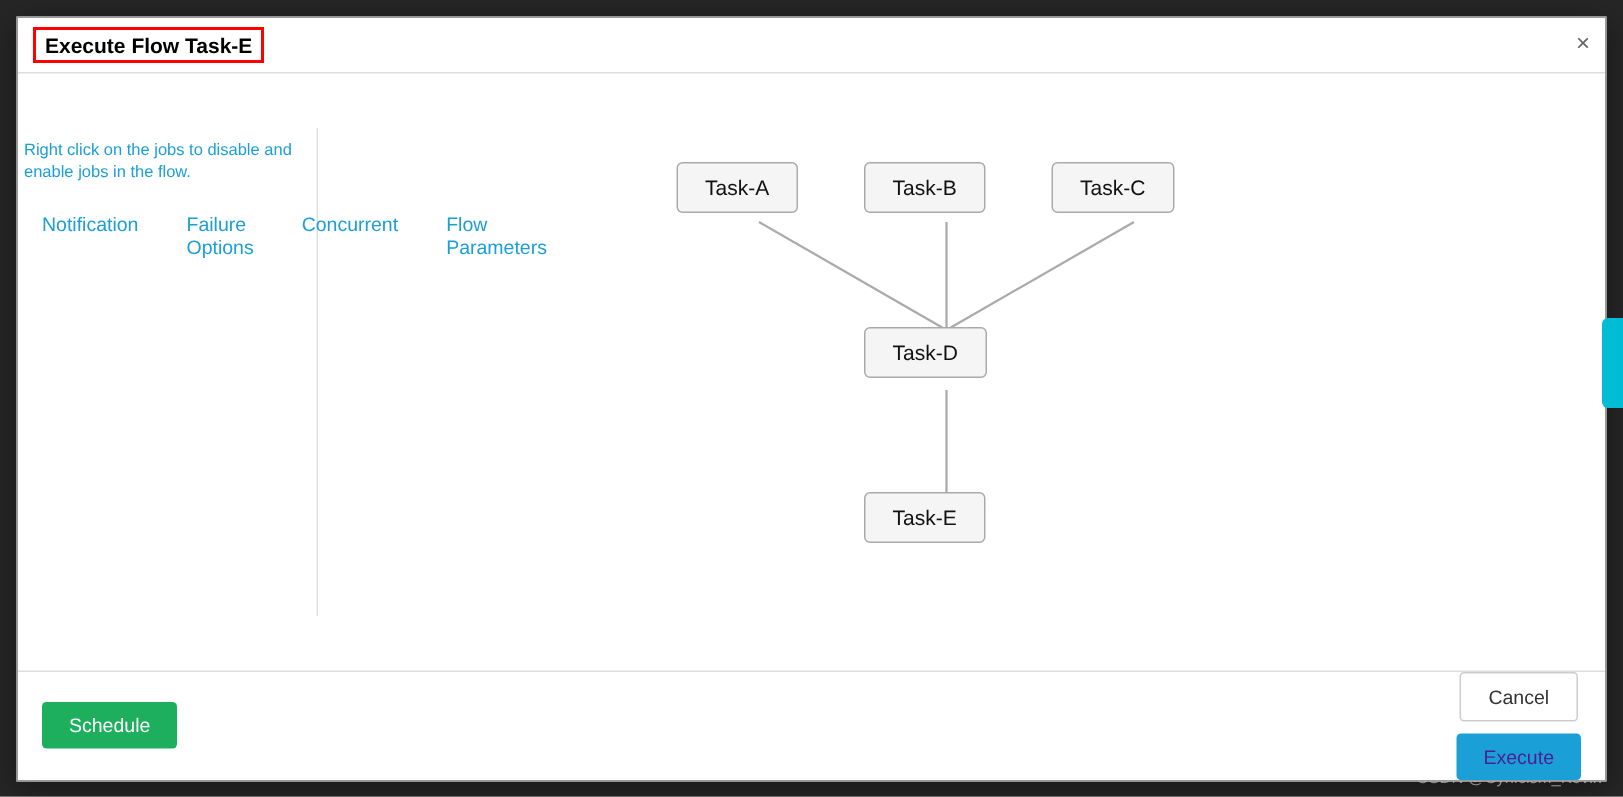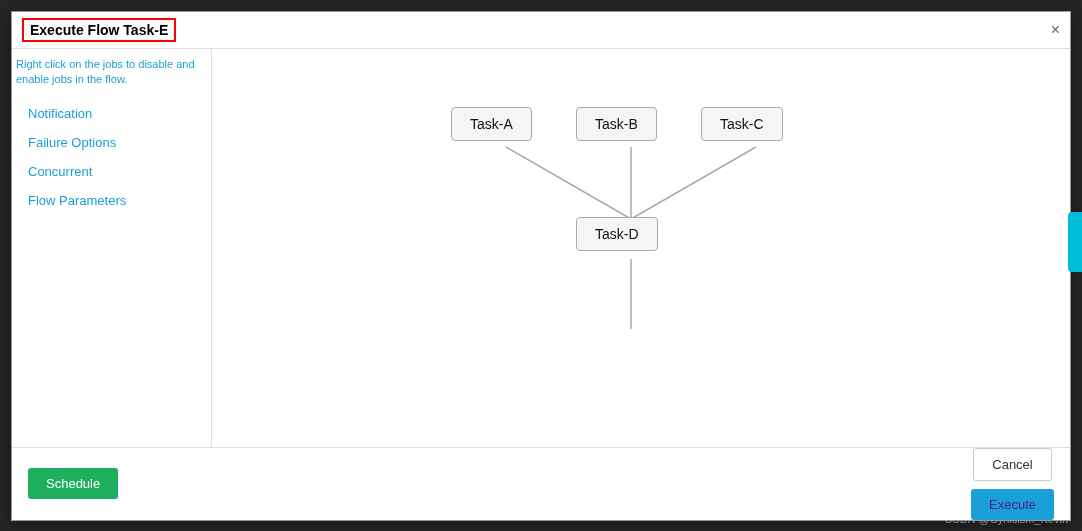--- a/index.html
+++ b/index.html
@@ -24,20 +24,21 @@
     .modal {
       position: relative;
       z-index: 10;
       background: #fff;
       border: 1px solid #999;
       width: 1060px;
       height: 510px;
       display: flex;
       flex-direction: column;
       box-shadow: 0 4px 20px rgba(0,0,0,0.4);
+      gap: 36px;
     }
     .modal-header {
       display: flex;
       align-items: center;
       justify-content: space-between;
       padding: 6px 10px;
       border-bottom: 1px solid #ddd;
       background: #fff;
     }
     .modal-title {
@@ -81,35 +82,35 @@
       margin-bottom: 0;
     }
     .right-click-hint {
       font-size: 11px;
       color: #1a9fd6;
       padding: 8px 4px;
       line-height: 1.4;
     }
     .sidebar-nav {
       display: flex;
-      flex-direction: column;
+      flex-direction: row;
       padding: 4px 0;
     }
     .sidebar-link {
       color: #1a9fd6;
       text-decoration: none;
       padding: 7px 16px;
       font-size: 13px;
       cursor: pointer;
       display: block;
     }
     .main-content {
       flex: 1;
       display: flex;
-      align-items: flex-end;
+      align-items: center;
       justify-content: center;
       padding: 40px 20px;
       position: relative;
     }
     .flow-diagram {
       position: relative;
       width: 420px;
       height: 320px;
     }
     svg.flow-lines {
@@ -234,20 +235,21 @@
 
           <line x1="325" y1="60" x2="200" y2="132" stroke="#aaa" stroke-width="1.5"></line>
 
           <line x1="200" y1="172" x2="200" y2="242" stroke="#aaa" stroke-width="1.5"></line>
         </svg>
 
         <div class="task-node" style="left:20px; top:20px;">Task-A</div>
         <div class="task-node" style="left:145px; top:20px;">Task-B</div>
         <div class="task-node" style="left:270px; top:20px;">Task-C</div>
         <div class="task-node" style="left:145px; top:130px;">Task-D</div>
+        <div class="task-node" style="left:145px; top:240px;">Task-E</div>
       </div>
     </div>
   </div>
 
   <div class="modal-footer">
     <button class="btn-schedule">Schedule</button>
     <div class="footer-right">
       <button class="btn-cancel">Cancel</button>
       <button class="btn-execute">Execute</button>
     </div>

